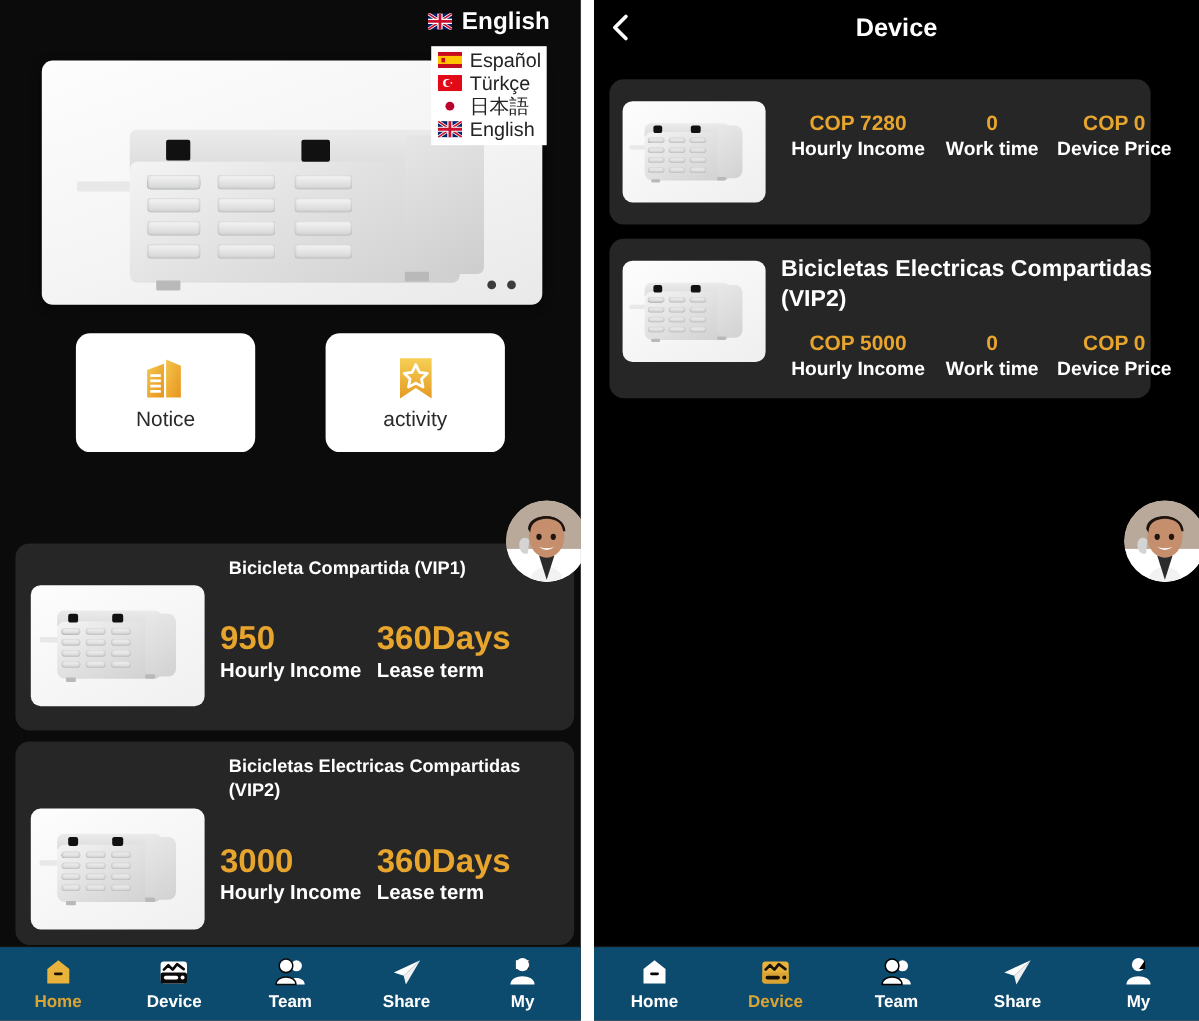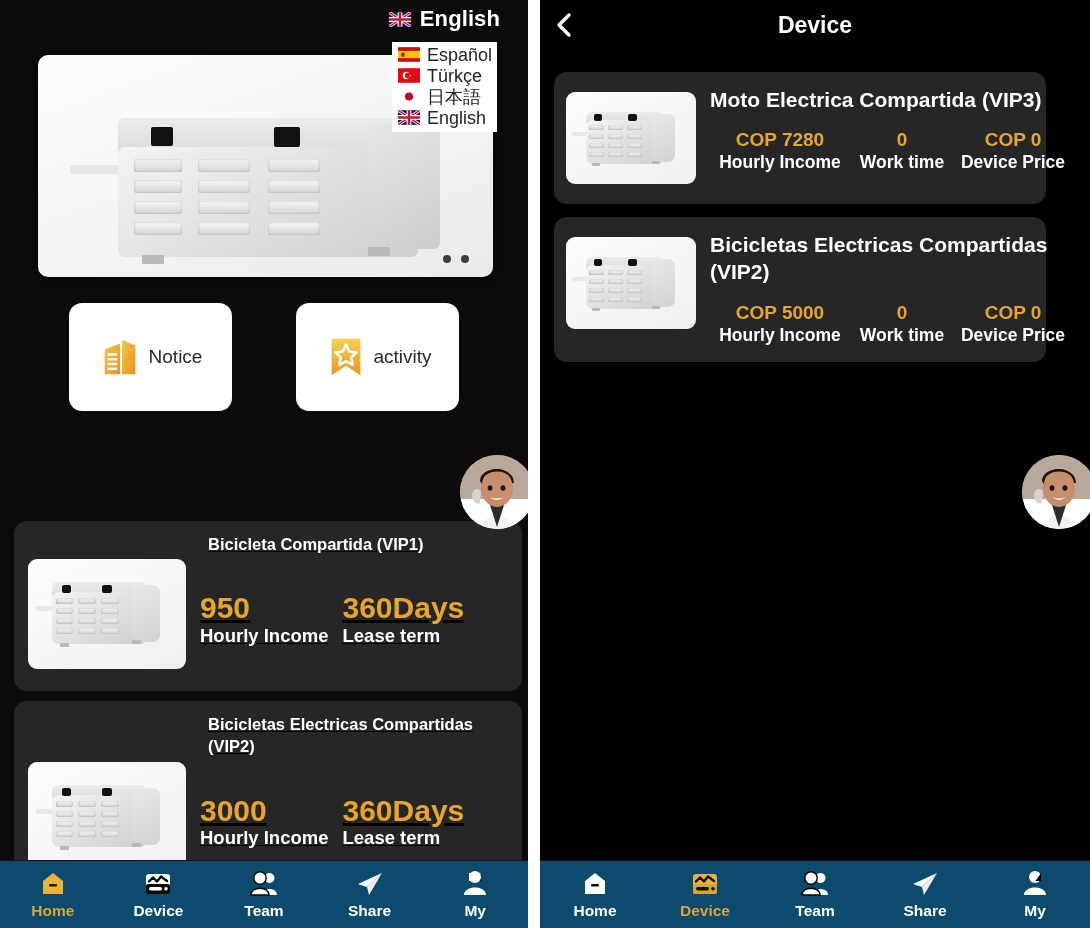--- a/index.html
+++ b/index.html
@@ -93,21 +93,21 @@
   
   .quick-row {
     position: absolute; left: 0; top: 303px;
     width: 528px;
     display: flex; justify-content: center; gap: 64px;
   }
   .quick-card {
     width: 163px; height: 108px;
     background: #ffffff;
     border-radius: 13px;
-    display:flex; flex-direction: row;
+    display:flex; flex-direction: column;
     align-items:center; justify-content:center;
     gap: 4px;
   }
   .quick-label { font-size: 19px; color:#2a2a2a; font-weight:400; }
   .q-icon { width: 46px; height: 46px; display:block; }
 
   
   .sec-title-row {
     position: absolute; left: 0; top: 435px; width: 528px;
     display: flex; align-items: center;
@@ -115,21 +115,21 @@
   .sec-bar {
     width: 8px; height: 40px; border-radius: 4px; margin-left: 24px;
     background: linear-gradient(180deg,#e6cf85,#c9a44c);
   }
   .sec-title {
     color:#ffffff; font-size: 26px; font-weight: 700; margin-left: 18px;
     letter-spacing: .2px;
   }
 
   
-  .list-left { position: absolute; left: 14px; top: 521px; width: 508px; text-decoration: underline; }
+  .list-left { position: absolute; left: 14px; top: 494px; width: 508px; }
   .card-l {
     background: #262626;
     border-radius: 13px;
     margin-bottom: 10px;
     padding: 12px 14px 14px 14px;
     position: relative;
     min-height: 170px;
   }
   .card-l-title {
     color:#ffffff; font-size: 16.5px; font-weight: 700;
@@ -541,21 +541,20 @@
             <div class="dev-slot" style="left:42px;top:51px;width:15px;height:5px;"></div>
             <div class="dev-slot" style="left:61px;top:51px;width:15px;height:5px;"></div>
             <div class="dev-slot" style="left:23px;top:60px;width:15px;height:5px;"></div>
             <div class="dev-slot" style="left:42px;top:60px;width:15px;height:5px;"></div>
             <div class="dev-slot" style="left:61px;top:60px;width:15px;height:5px;"></div>
             <div class="dev-foot" style="left:26px;top:71px;width:8px;height:3px;"></div>
             <div class="dev-foot" style="left:86px;top:69px;width:8px;height:3px;"></div>
           </div>
         </div>
         <div class="card-r-main">
-          <div class="card-r-title">Moto Electrica Compartida  (VIP3)</div>
           <div class="card-r-vals">
             <div class="rv c1">COP 7280</div>
             <div class="rv c2">0</div>
             <div class="rv c3">COP 0</div>
           </div>
           <div class="card-r-keys">
             <div class="rk c1">Hourly Income</div>
             <div class="rk c2">Work time</div>
             <div class="rk c3">Device Price</div>
           </div>

